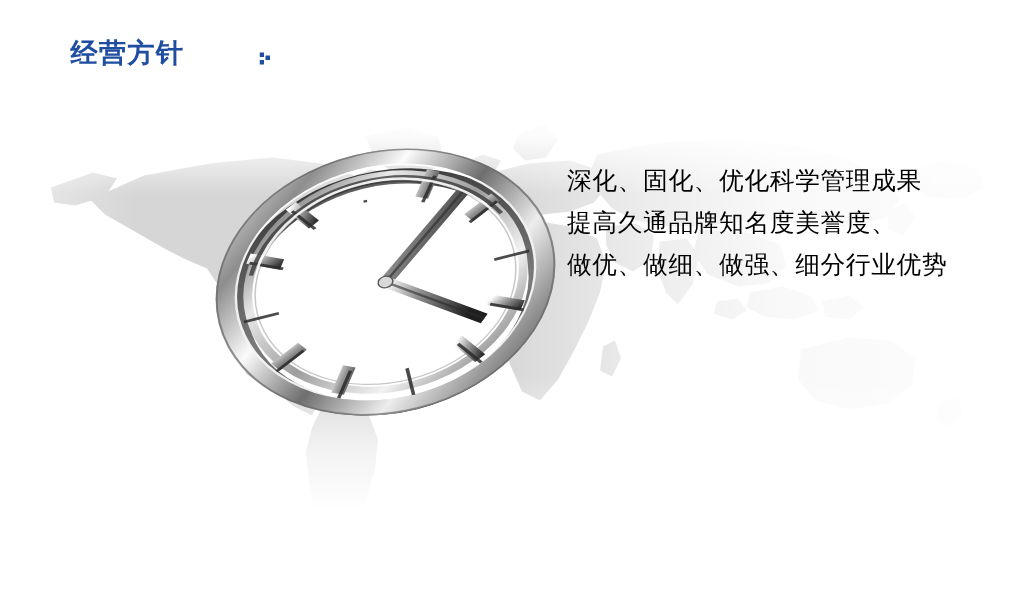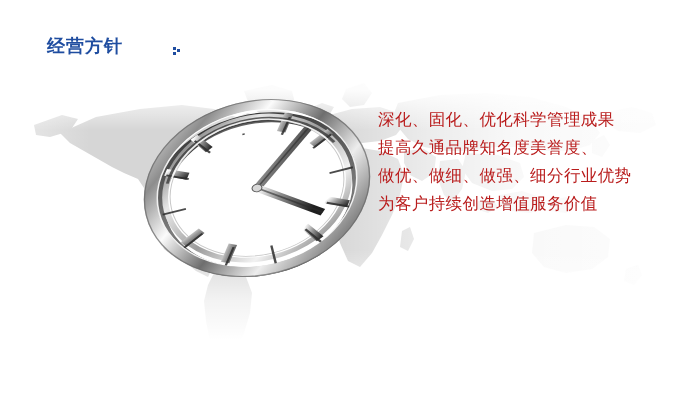--- a/index.html
+++ b/index.html
@@ -63,21 +63,21 @@
     top: 88px;
     width: 250px;
     height: 200px;
     pointer-events: none;
   }
 
   
   .title-block {
     position: absolute;
     left: 47px;
-    top: 35px;
+    top: 24px;
     display: flex;
     align-items: center;
     gap: 36px;
   }
   .title-text {
     font-family: "Liberation Sans", "DejaVu Sans", sans-serif;
     font-size: 18px;
     font-weight: bold;
     color: #1f4da0;
     letter-spacing: 1px;
@@ -93,24 +93,24 @@
   }
 
   
   .body-text {
     position: absolute;
     left: 378px;
     top: 107px;
     width: 290px;
   }
   .body-line {
-    font-family: Liberation Mono, monospace;
+    font-family: Liberation Serif, serif;
     font-size: 16.5px;
     line-height: 28px;
-    color: #b91c1c;
+    color: #000000;
     white-space: nowrap;
     letter-spacing: 0.4px;
   }
 </style>
 </head>
 <body>
 
 <div id="slide">
 
   <div class="map-layer">
@@ -273,16 +273,15 @@
         <rect x="4" y="3" width="3" height="3" fill="#1f4da0"></rect>
         <rect x="0" y="6" width="3" height="3" fill="#1f4da0"></rect>
       </svg>
     </span>
   </div>
 
   <div class="body-text">
     <div class="body-line">深化、固化、优化科学管理成果</div>
     <div class="body-line">提高久通品牌知名度美誉度、</div>
     <div class="body-line">做优、做细、做强、细分行业优势</div>
-    <div class="body-line">为客户持续创造增值服务价值</div>
   </div>
 
 </div>
 
 </body></html>

